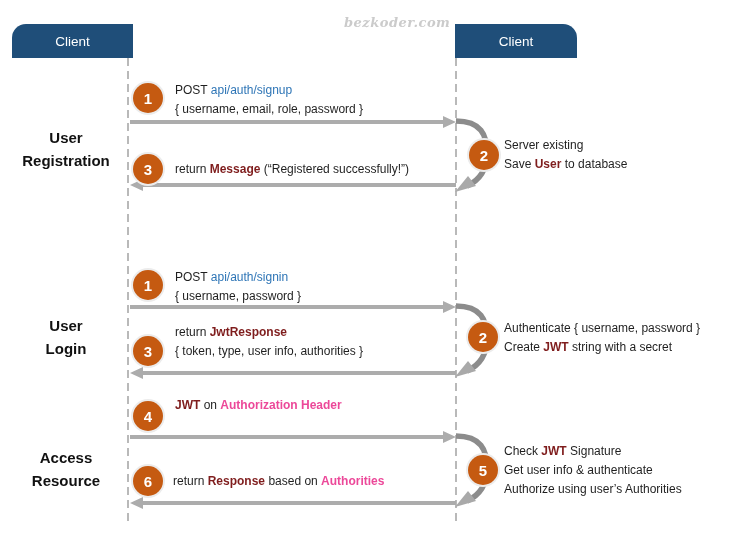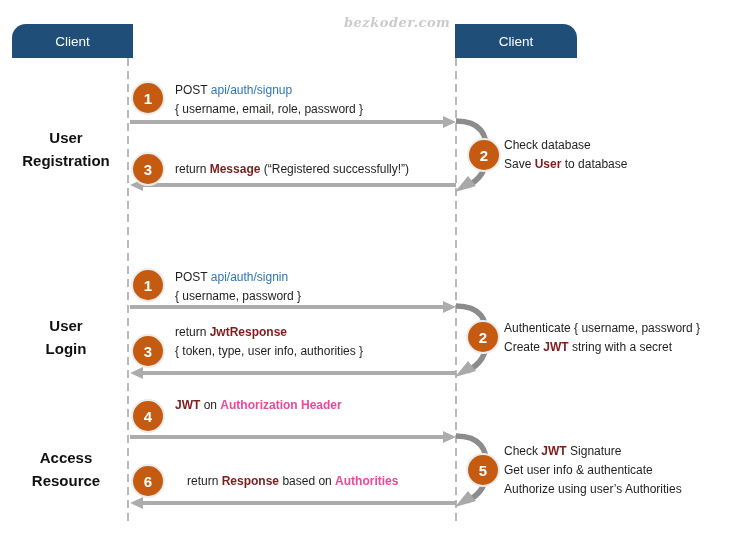--- a/index.html
+++ b/index.html
@@ -80,21 +80,21 @@
   <div class="arrow" style="top:116px">
     <div class="shaft"></div>
     <div class="head-r"></div>
   </div>
 
   <svg class="loop" style="top:117px" viewBox="0 0 44 76">
     <path d="M 3,4 C 28,4 34,18 34,36 C 34,52 27,63 14,69" fill="none" stroke="#8c8c8c" stroke-width="5.5"></path>
     <polygon points="2,75 15,59 23,69" fill="#a9a9a9"></polygon>
   </svg>
   <div class="msg" style="left:504px;top:136px">
-    <div class="line t">Check database</div>
+    <div class="line t">Server existing</div>
     <div class="line"><span class="t">Save </span><span class="hl">User</span><span class="t"> to database</span></div>
   </div>
 
   <div class="msg" style="left:175px;top:160px">
     <div class="line"><span class="t">return </span><span class="hl">Message</span><span class="t"> (“Registered successfully!”)</span></div>
   </div>
   <div class="arrow" style="top:179px">
     <div class="head-l"></div>
     <div class="shaft"></div>
   </div>
@@ -145,21 +145,21 @@
   <svg class="loop" style="top:432px" viewBox="0 0 44 76">
     <path d="M 3,4 C 28,4 34,18 34,36 C 34,52 27,63 14,69" fill="none" stroke="#8c8c8c" stroke-width="5.5"></path>
     <polygon points="2,75 15,59 23,69" fill="#a9a9a9"></polygon>
   </svg>
   <div class="msg" style="left:504px;top:442px">
     <div class="line"><span class="t">Check </span><span class="hl">JWT</span><span class="t"> Signature</span></div>
     <div class="line t">Get user info &amp; authenticate</div>
     <div class="line t">Authorize using user’s Authorities</div>
   </div>
 
-  <div class="msg" style="left:187px;top:472px">
+  <div class="msg" style="left:173px;top:472px">
     <div class="line"><span class="t">return </span><span class="hl">Response</span><span class="t"> based on </span><span class="b">Authorities</span></div>
   </div>
   <div class="arrow" style="top:497px">
     <div class="head-l"></div>
     <div class="shaft"></div>
   </div>
 
   <div class="circle" style="left:133px;top:401px">4</div>
   <div class="circle" style="left:468px;top:455px">5</div>
   <div class="circle" style="left:133px;top:466px">6</div>

